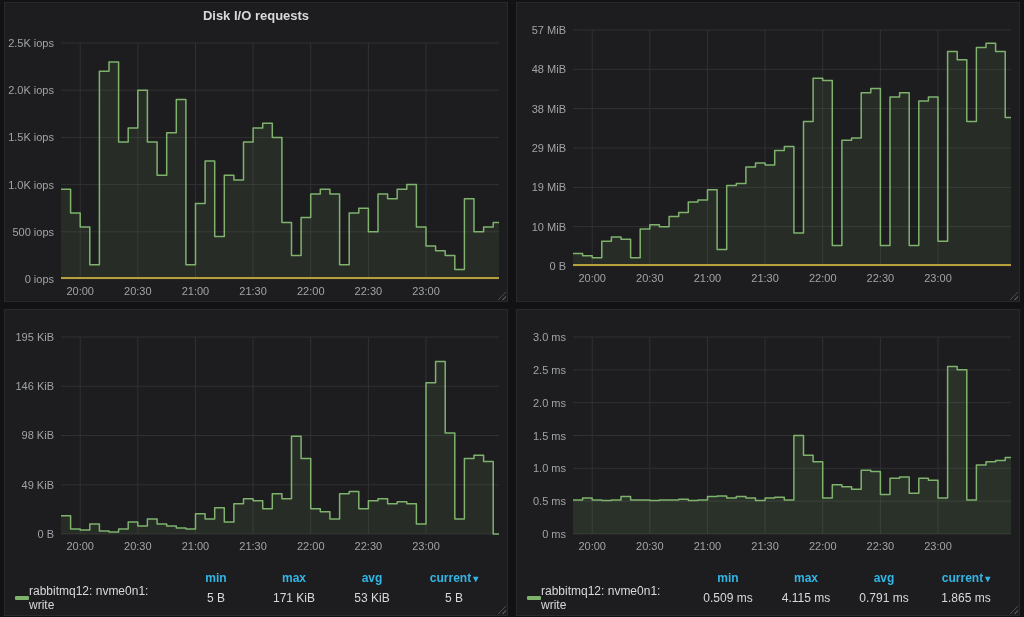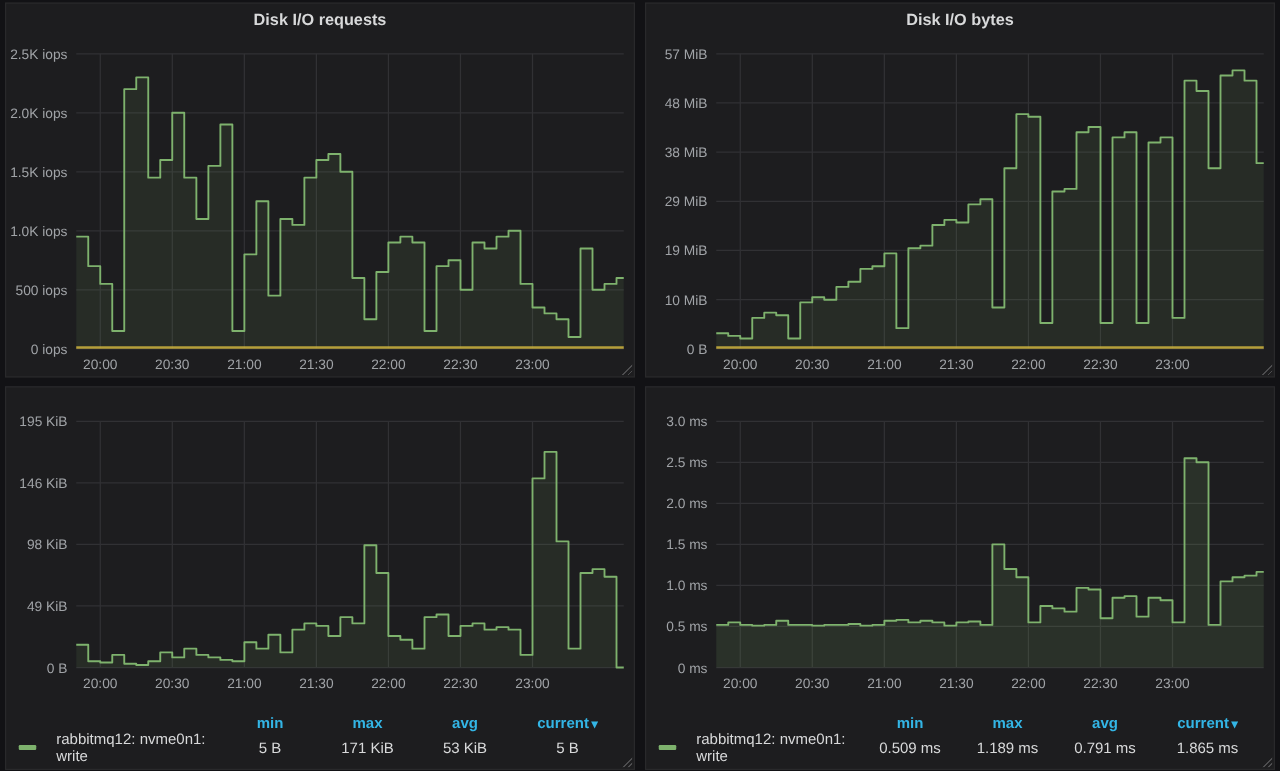--- a/index.html
+++ b/index.html
@@ -8,21 +8,21 @@
     gap:7px 8px;padding:2px 4px;box-sizing:border-box;}
   .panel{background:#1d1d1f;border:1px solid #29292b;position:relative;
     display:flex;flex-direction:column;box-sizing:border-box;}
   .panel-title{height:26px;line-height:26px;text-align:center;color:#d8d9da;
     font-size:13px;font-weight:700;flex:none;cursor:pointer;}
   svg.chart{display:block;width:100%;flex:1;min-height:0;}
   svg text{font-family:"Liberation Sans",sans-serif;}
   .legend{flex:none;padding:0 10px 6px 10px;font-size:12px;}
   .legend-header{display:flex;height:18px;align-items:center;color:#33b5e5;font-weight:700;}
   .legend-row{display:flex;height:22px;align-items:center;color:#d8d9da;}
-  .lg-name{flex:1;display:flex;align-items:center;gap:16px;min-width:0;}
+  .lg-name{flex:1;display:flex;align-items:center;gap:0;min-width:0;}
   .lg-col{width:78px;text-align:center;white-space:nowrap;}
   .lg-col.cur{width:86px;}
   .caret{margin-left:2px;font-size:10px;}
   .swatch{width:14px;height:4px;border-radius:1px;background:#7eb26d;display:inline-block;flex:none;}
   .series-name{cursor:pointer;}
   .lg-col.hdr{cursor:pointer;}
   .resize{position:absolute;right:1px;bottom:1px;width:10px;height:10px;cursor:nwse-resize;
     background:repeating-linear-gradient(-45deg,transparent 0 2px,#4d4d4f 2px 3px);
     clip-path:polygon(100% 0,100% 100%,0 100%);}
 </style>
@@ -61,21 +61,20 @@
         <line x1="421" y1="14" x2="421" y2="250" stroke="#313134" stroke-width="1"></line>
         <text x="421" y="266" text-anchor="middle" fill="#a0a3a7" font-size="11">23:00</text>
         <path d="M56,249.0H494" stroke="#d8b53a" stroke-width="2" fill="none" opacity="0.85"></path>
         <path d="M56.0,160.3H65.6V183.9H75.2V198.1H84.8V235.8H94.4V42.3H104.0V32.9H113.6V113.1H123.2V99.0H132.8V61.2H142.4V113.1H152.1V146.2H161.7V103.7H171.3V70.6H180.9V235.8H190.5V174.5H200.1V132.0H209.7V207.5H219.3V146.2H228.9V150.9H238.5V113.1H248.1V99.0H257.7V94.2H267.3V108.4H276.9V193.4H286.5V226.4H296.1V188.6H305.7V165.0H315.3V160.3H324.9V165.0H334.6V235.8H344.2V183.9H353.8V179.2H363.4V202.8H373.0V165.0H382.6V169.8H392.2V160.3H401.8V155.6H411.4V198.1H421.0V217.0H430.6V221.7H440.2V226.4H449.8V240.6H459.4V169.8H469.0V202.8H478.6V198.1H488.2V193.4H494.0V250.0H56.0Z" fill="#7eb26d" fill-opacity="0.1" stroke="none"></path>
         <path d="M56.0,160.3H65.6V183.9H75.2V198.1H84.8V235.8H94.4V42.3H104.0V32.9H113.6V113.1H123.2V99.0H132.8V61.2H142.4V113.1H152.1V146.2H161.7V103.7H171.3V70.6H180.9V235.8H190.5V174.5H200.1V132.0H209.7V207.5H219.3V146.2H228.9V150.9H238.5V113.1H248.1V99.0H257.7V94.2H267.3V108.4H276.9V193.4H286.5V226.4H296.1V188.6H305.7V165.0H315.3V160.3H324.9V165.0H334.6V235.8H344.2V183.9H353.8V179.2H363.4V202.8H373.0V165.0H382.6V169.8H392.2V160.3H401.8V155.6H411.4V198.1H421.0V217.0H430.6V221.7H440.2V226.4H449.8V240.6H459.4V169.8H469.0V202.8H478.6V198.1H488.2V193.4H494.0" stroke="#7eb26d" stroke-width="1.5" fill="none" stroke-linejoin="round"></path>
       </svg>
     <div class="resize"></div>
   </div>
 
   <div class="panel">
-    <div class="panel-title">Disk I/O bytes</div>
     <svg class="chart" viewBox="0 0 502 272">
         <line x1="56" y1="250" x2="494" y2="250" stroke="#313134" stroke-width="1"></line>
         <text x="49" y="254" text-anchor="end" fill="#a0a3a7" font-size="11">0 B</text>
         <line x1="56" y1="210.65291855994408" x2="494" y2="210.65291855994408" stroke="#313134" stroke-width="1"></line>
         <text x="49" y="214.65291855994408" text-anchor="end" fill="#a0a3a7" font-size="11">10 MiB</text>
         <line x1="56" y1="171.34708144005594" x2="494" y2="171.34708144005594" stroke="#313134" stroke-width="1"></line>
         <text x="49" y="175.34708144005594" text-anchor="end" fill="#a0a3a7" font-size="11">19 MiB</text>
         <line x1="56" y1="132" x2="494" y2="132" stroke="#313134" stroke-width="1"></line>
         <text x="49" y="136" text-anchor="end" fill="#a0a3a7" font-size="11">29 MiB</text>
         <line x1="56" y1="92.65291855994408" x2="494" y2="92.65291855994408" stroke="#313134" stroke-width="1"></line>
@@ -196,21 +195,21 @@
         <div class="lg-col hdr">max</div>
         <div class="lg-col hdr">avg</div>
         <div class="lg-col hdr cur"><span>current</span><span class="caret">▾</span></div>
       </div>
       <div class="legend-row">
         <div class="lg-name">
           <span class="swatch"></span>
           <span class="series-name">rabbitmq12: nvme0n1: write</span>
         </div>
         <div class="lg-col">0.509 ms</div>
-        <div class="lg-col">1.189 ms</div>
+        <div class="lg-col">4.115 ms</div>
         <div class="lg-col">0.791 ms</div>
         <div class="lg-col cur">1.865 ms</div>
       </div>
     </div>
     <div class="resize"></div>
   </div>
 
 </div>
 
 </body></html>

